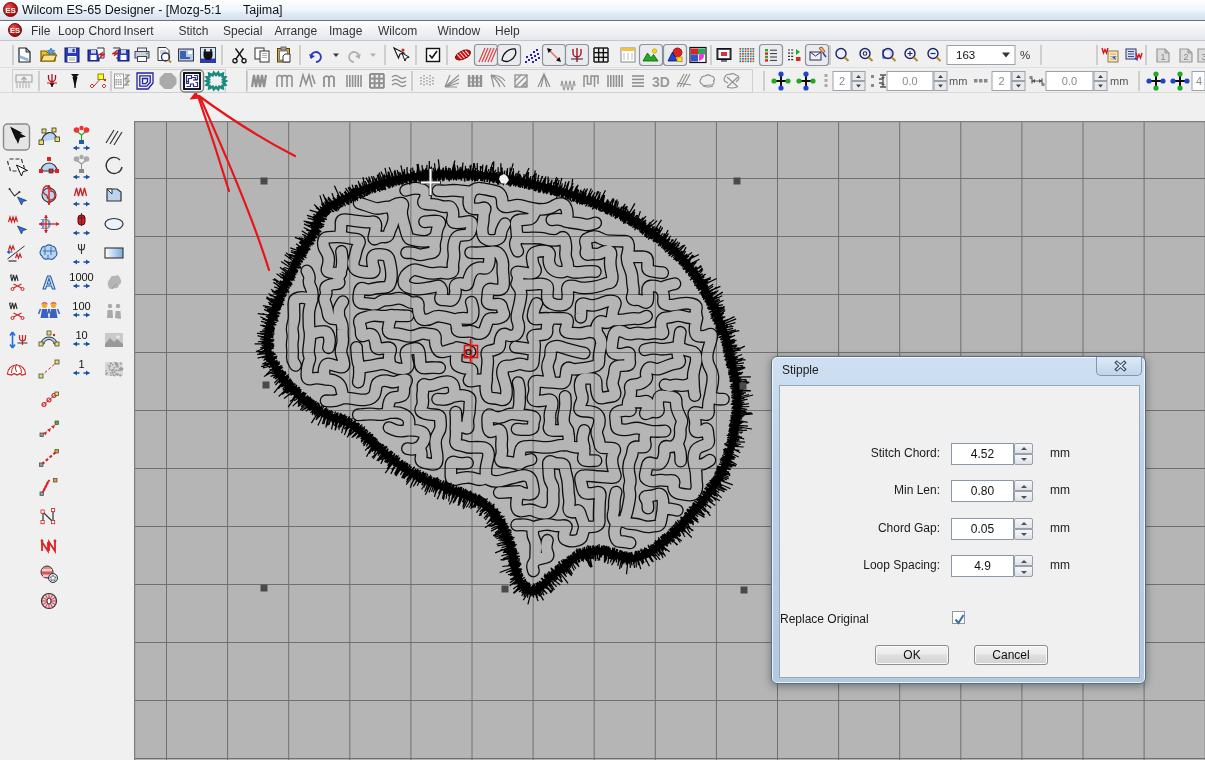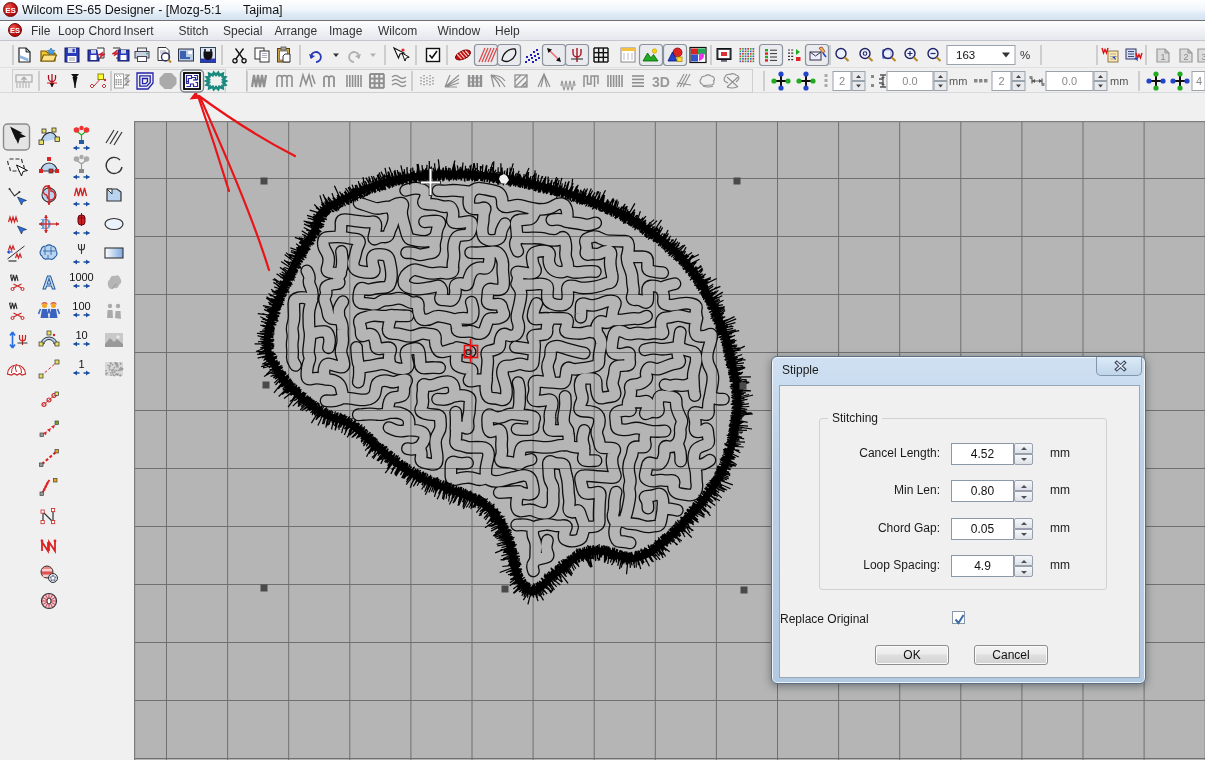--- a/index.html
+++ b/index.html
@@ -1108,24 +1108,21 @@
         </g>
 </svg>
 </div>
 <div id="dlg">
       <div id="dlgtitle">Stipple</div>
       <div id="dlgclose"><svg width="46" height="19">
           <path d="M18.5,4.5 L28.5,13.5 M28.5,4.5 L18.5,13.5" stroke="#3c4860" stroke-width="3.6" fill="none"></path>
           <path d="M19.5,5.3 L27.5,12.7 M27.5,5.3 L19.5,12.7" stroke="#eef4fa" stroke-width="1.4" fill="none"></path>
         </svg></div>
       <div id="dlgbody">
-        <div id="grpbox">
-          <span id="grplabel">Stitching</span>
-        </div>
-        <div class="rowlabel" style="top:59.5px">Cancel Length:</div>
+        <div class="rowlabel" style="top:59.5px">Stitch Chord:</div>
         <div class="field" style="top:56.5px">4.52</div>
         <div class="spin" style="top:56.5px">
           <div class="sup">
             <span></span>
           </div>
           <div class="sdn">
             <span></span>
           </div>
         </div>
         <div class="mm" style="top:59.5px">mm</div>

